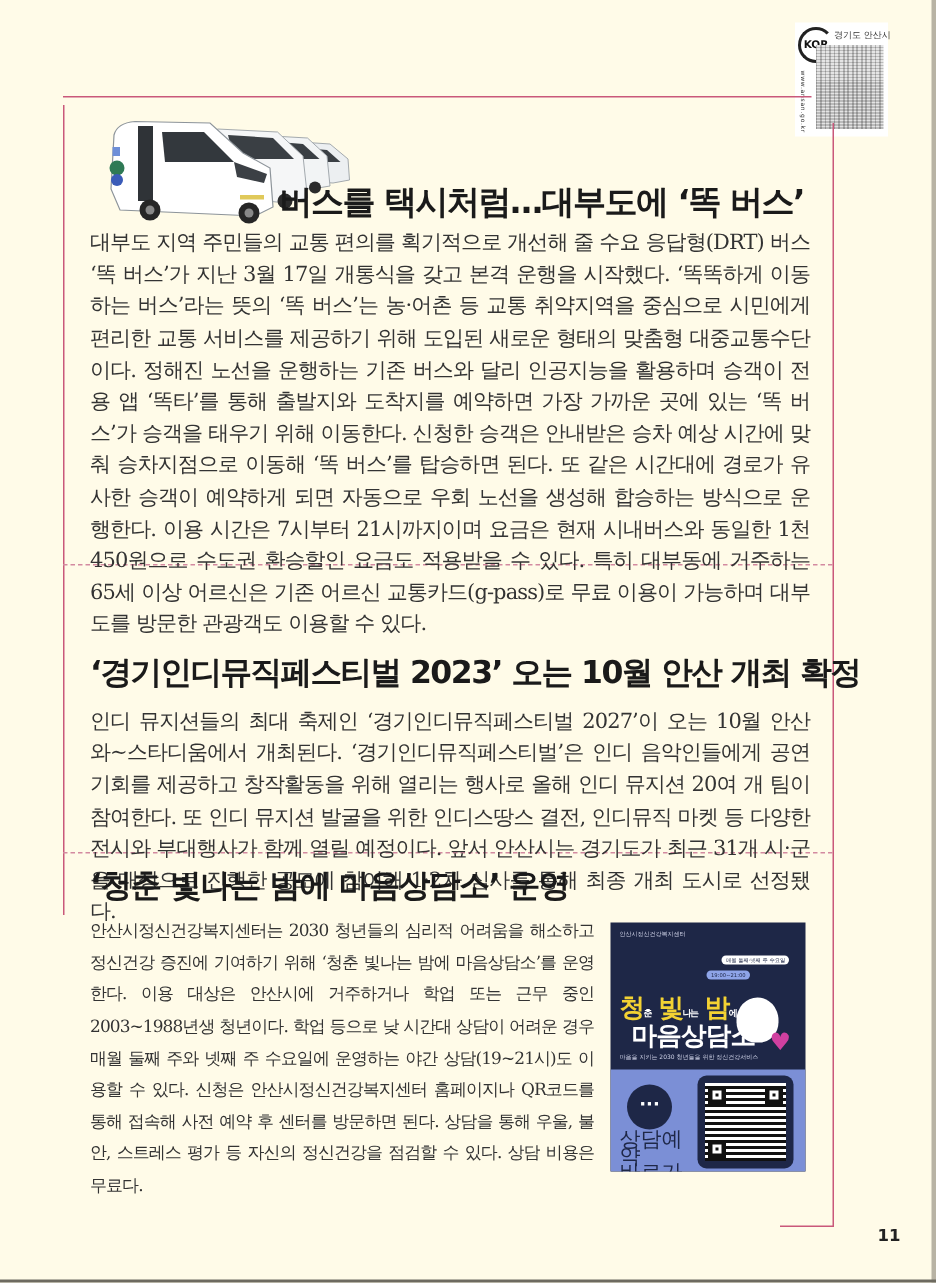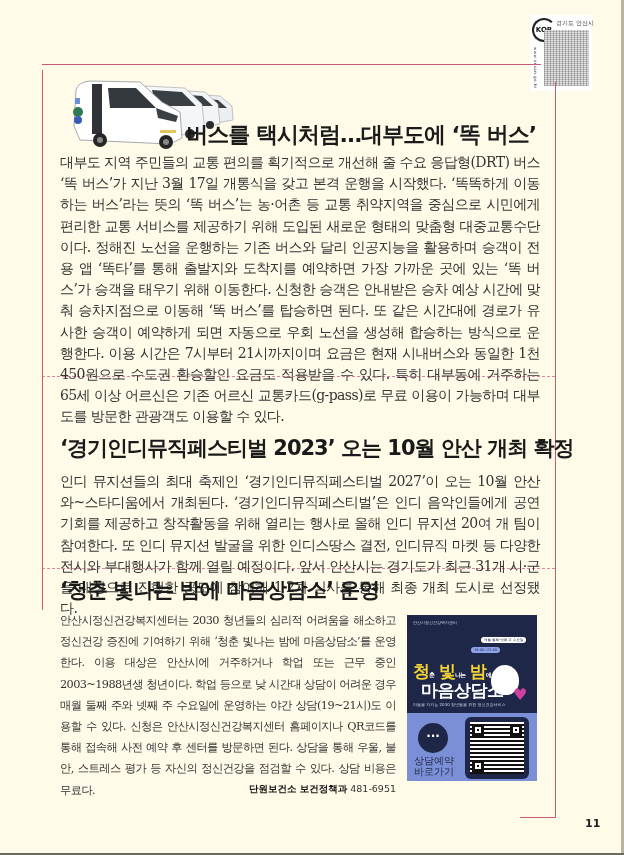--- a/index.html
+++ b/index.html
@@ -44,21 +44,21 @@
   .poster .pill { position: absolute; background: #fff; border-radius: 3px; height: 6px; font-size: 3.5px; color: #1e2747; line-height: 6px; padding: 0 3px; white-space: nowrap; }
   .poster .pill.p2 { background: #8ea4e8; }
   .poster .t1 { position: absolute; left: 6px; top: 45px; font-size: 17px; font-weight: bold; color: #f3d233; letter-spacing: -1px; white-space: nowrap; }
   .poster .t1 small { font-size: 6px; color: #fff; }
   .poster .t2 { position: absolute; left: 14px; top: 64px; font-size: 17px; font-weight: bold; color: #fff; letter-spacing: -0.5px; white-space: nowrap; }
   .poster .sub { position: absolute; left: 6px; top: 87px; font-size: 4px; color: #cfd3e8; white-space: nowrap; }
   .poster .mascot { position: absolute; left: 84px; top: 50px; width: 28px; height: 30px; background: #fff; border-radius: 50% 50% 45% 45%; }
   .poster .heart { position: absolute; left: 106px; top: 72px; font-size: 16px; color: #d040a0; line-height: 1; }
   .poster .bottom { position: absolute; left: 0; top: 98px; width: 130px; height: 68px; background: #7b8fd6; }
   .poster .chat { position: absolute; left: 11px; top: 10px; width: 30px; height: 30px; border-radius: 50%; background: #1e2747; color: #fff; text-align: center; line-height: 26px; font-size: 12px; font-weight: bold; }
-  .poster .cta { position: absolute; left: 6px; top: 42px; width: 42px; text-align: center; font-size: 10px; color: #1e2747; line-height: 11px; }
+  .poster .cta { position: absolute; left: 6px; top: 42px; width: 42px; text-align: left; font-size: 14px; color: #1e2747; line-height: 11px; }
   .poster .qr { position: absolute; left: 58px; top: 4px; width: 64px; height: 62px; background: #1e2747; border-radius: 6px; }
   .poster .qr .inner { position: absolute; left: 5px; top: 5px; width: 54px; height: 52px; background: #fff;
     background-image: repeating-linear-gradient(0deg, #111 0 2px, transparent 2px 4px), repeating-linear-gradient(90deg, rgba(255,255,255,.9) 0 2px, transparent 2px 5px); }
   .poster .qr .finder { position: absolute; width: 12px; height: 12px; border: 3px solid #111; background: #fff; box-sizing: border-box; }
   .poster .qr .finder::after { content: ""; position: absolute; left: 2px; top: 2px; width: 2px; height: 2px; background: #111; }
 
   .page-number { position: absolute; left: 585px; top: 817px; font-size: 11px; font-weight: bold; color: #222; }
 </style>
 </head>
 <body>
@@ -117,24 +117,20 @@
 <div class="article" style="top:396px;margin-top:38px;">
   <h2 class="headline" style="font-size:21px;">‘경기인디뮤직페스티벌 2023’ 오는 10월 안산 개최 확정</h2>
   <p class="body-text" style="margin-top:9px;">인디 뮤지션들의 최대 축제인 ‘경기인디뮤직페스티벌 2027’이 오는 10월 안산 와~스타디움에서 개최된다. ‘경기인디뮤직페스티벌’은 인디 음악인들에게 공연 기회를 제공하고 창작활동을 위해 열리는 행사로 올해 인디 뮤지션 20여 개 팀이 참여한다. 또 인디 뮤지션 발굴을 위한 인디스땅스 결전, 인디뮤직 마켓 등 다양한 전시와 부대행사가 함께 열릴 예정이다. 앞서 안산시는 경기도가 최근 31개 시·군을 대상으로 진행한 공모에 참여해 1·2차 심사를 통해 최종 개최 도시로 선정됐다.</p>
 </div>
 
 <div class="article" style="top:576px;">
   <h2 class="headline" style="font-size:21px;">‘청춘 빛나는 밤에 마음상담소’ 운영</h2>
 </div>
 <div class="article" style="top:610px; width:336px;">
   <p class="body-text" style="font-size:11.3px;">안산시정신건강복지센터는 2030 청년들의 심리적 어려움을 해소하고 정신건강 증진에 기여하기 위해 ‘청춘 빛나는 밤에 마음상담소’를 운영한다. 이용 대상은 안산시에 거주하거나 학업 또는 근무 중인 2003~1988년생 청년이다. 학업 등으로 낮 시간대 상담이 어려운 경우 매월 둘째 주와 넷째 주 수요일에 운영하는 야간 상담(19~21시)도 이용할 수 있다. 신청은 안산시정신건강복지센터 홈페이지나 QR코드를 통해 접속해 사전 예약 후 센터를 방문하면 된다. 상담을 통해 우울, 불안, 스트레스 평가 등 자신의 정신건강을 점검할 수 있다. 상담 비용은 무료다.</p>
-  <div class="contact" style="margin-top:-18px;">
-    <span class="dept">단원보건소 보건정책과</span>
-    <span>481-6951</span>
-  </div>
 </div>
 
 <div class="poster">
   <div class="top-label">안산시정신건강복지센터</div>
   <div class="pill" style="left:74px; top:22px;">매월 둘째·넷째 주 수요일</div>
   <div class="pill p2" style="left:64px; top:32px;">19:00~21:00</div>
   <div class="t1">
     <span>청</span><small>춘</small>
     <span>빛</span><small>나는</small>
     <span>밤</span><small>에</small>

